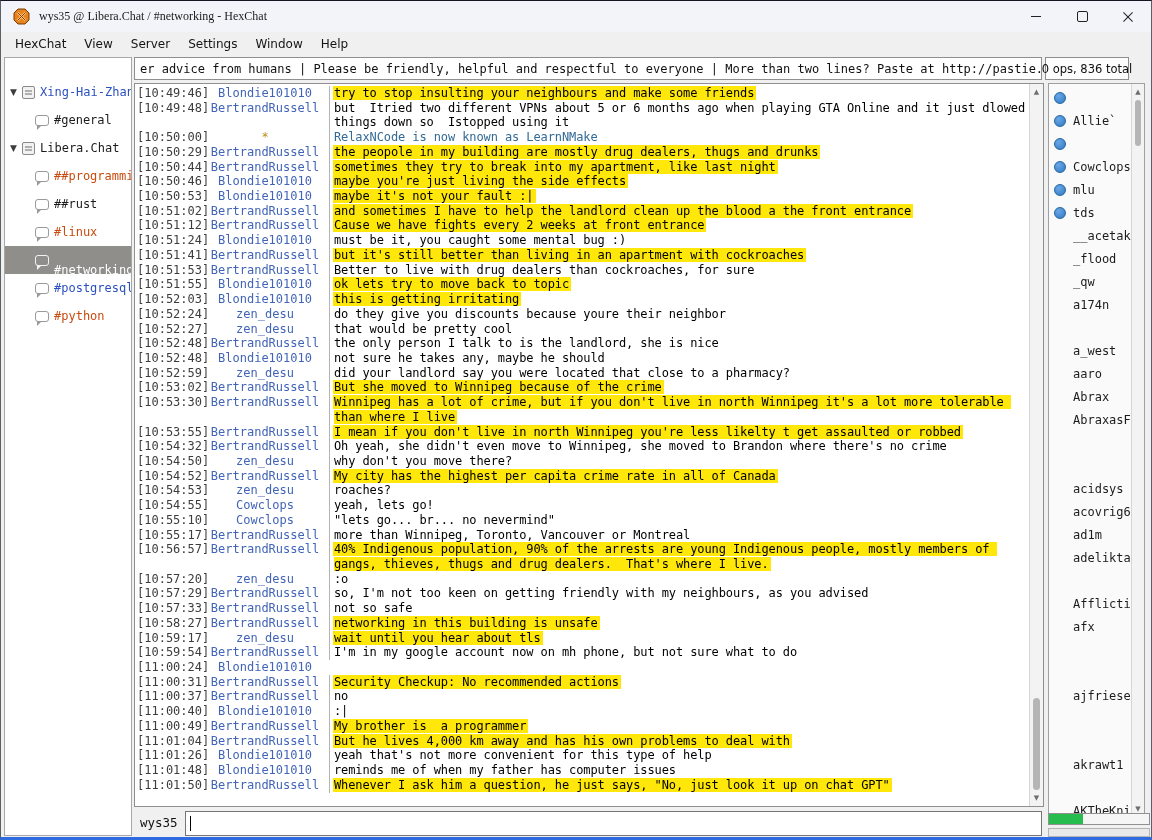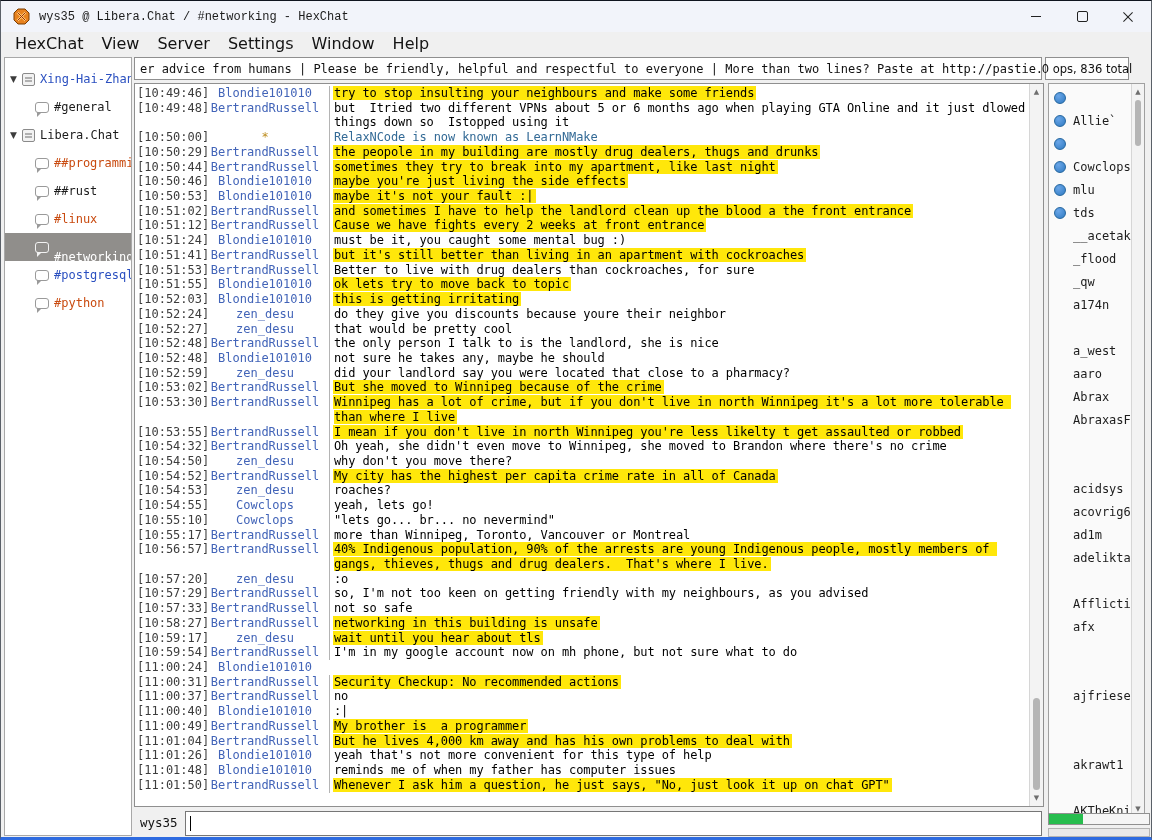--- a/index.html
+++ b/index.html
@@ -5,35 +5,35 @@
   html,body{margin:0;padding:0;background:#d4d4d4;}
   .window{position:relative;width:1152px;height:840px;box-sizing:border-box;
     background:#f0f0f0;overflow:hidden;
     border-top:1px solid #10151f;border-left:1px solid #5a6068;border-right:1px solid #5a6068;
     border-bottom:3px solid #2e6be0;
     font-family:"DejaVu Sans",sans-serif;}
   
   .titlebar{position:absolute;left:0;right:0;top:0;height:31px;background:#f2f4fa;
     display:flex;align-items:center;padding-left:12px;box-sizing:border-box;}
   .appicon{width:17px;height:17px;margin-right:9px;flex:0 0 auto;}
-  .title{font-family:Liberation Mono, monospace;font-size:12px;color:#1b1b1b;}
+  .title{font-family:Liberation Serif, serif;font-size:12px;color:#1b1b1b;}
   .controls{margin-left:auto;display:flex;height:100%;}
   .ctrl{width:46px;height:100%;display:flex;align-items:center;justify-content:center;position:relative;}
   .glyph-min{width:10px;height:1px;background:#222;display:block;}
   .glyph-max{width:9px;height:9px;border:1px solid #222;border-radius:2px;display:block;}
   .glyph-x1,.glyph-x2{position:absolute;width:13px;height:1px;background:#222;left:50%;top:50%;}
   .glyph-x1{transform:translate(-50%,-50%) rotate(45deg);}
   .glyph-x2{transform:translate(-50%,-50%) rotate(-45deg);}
   
   .menubar{position:absolute;left:0;right:0;top:31px;height:23px;display:flex;align-items:center;padding-left:5px;}
-  .menuitem{font-size:16px;color:#141414;padding:2px 9px;}
+  .menuitem{font-size:12px;color:#141414;padding:2px 9px;}
   .menuitem:first-child{text-decoration:none;}
   
   .tree-pane{position:absolute;left:3px;top:56px;width:128px;height:779px;background:#ffffff;
-    border:1px solid #a8a8a8;box-sizing:border-box;padding-top:7px;overflow:hidden;}
+    border:1px solid #a8a8a8;box-sizing:border-box;padding-top:20px;overflow:hidden;}
   .trow{height:28px;display:flex;align-items:center;padding-left:5px;overflow:hidden;white-space:nowrap;}
   .expander{display:none;width:12px;font-size:9px;color:#3c3c3c;flex:0 0 auto;}
   .expander::before{content:"▼";}
   .trow.network .expander{display:inline-block;}
   .srvicon{display:none;width:13px;height:13px;border:1px solid #8a8a8a;border-radius:2px;background:#f2f2f2;
     box-sizing:border-box;margin-right:5px;flex:0 0 auto;padding-top:2px;}
   .srvicon i{display:block;height:2px;background:#b0b0b0;margin:1px 2px;}
   .trow.network .srvicon{display:block;}
   .bubicon{position:relative;width:14px;height:11px;border:1.5px solid #9a9a9a;border-radius:3px;
     box-sizing:border-box;margin-left:25px;margin-right:5px;flex:0 0 auto;background:#fff;}

